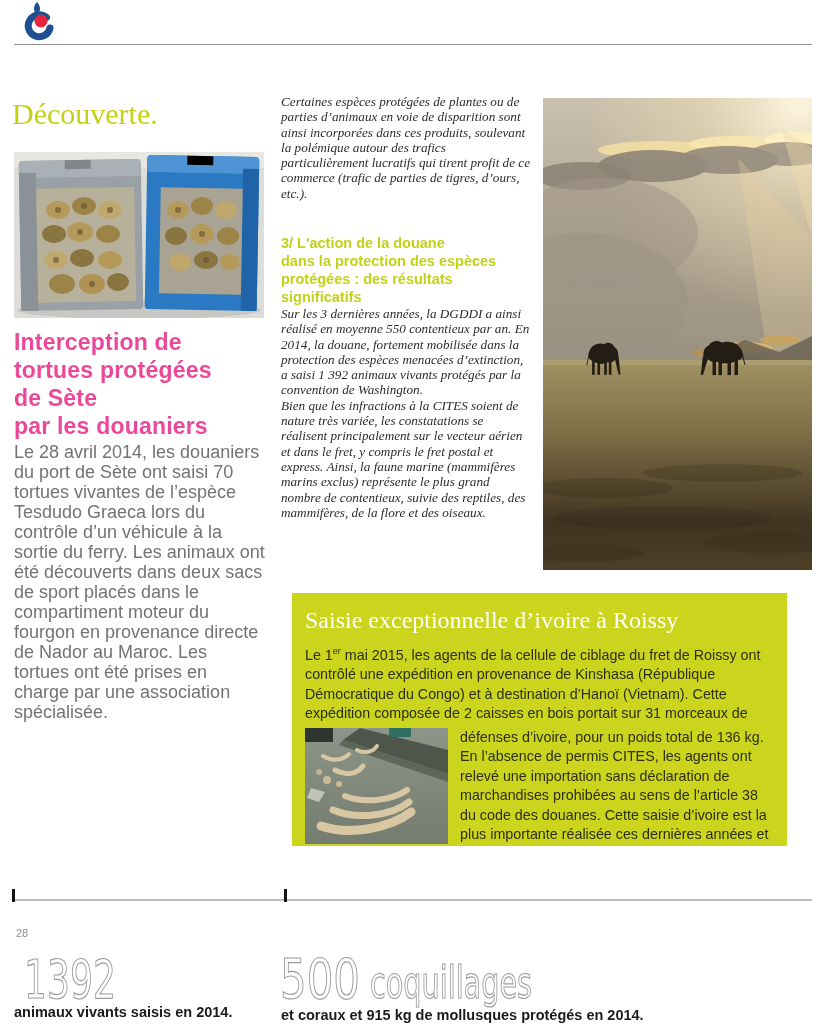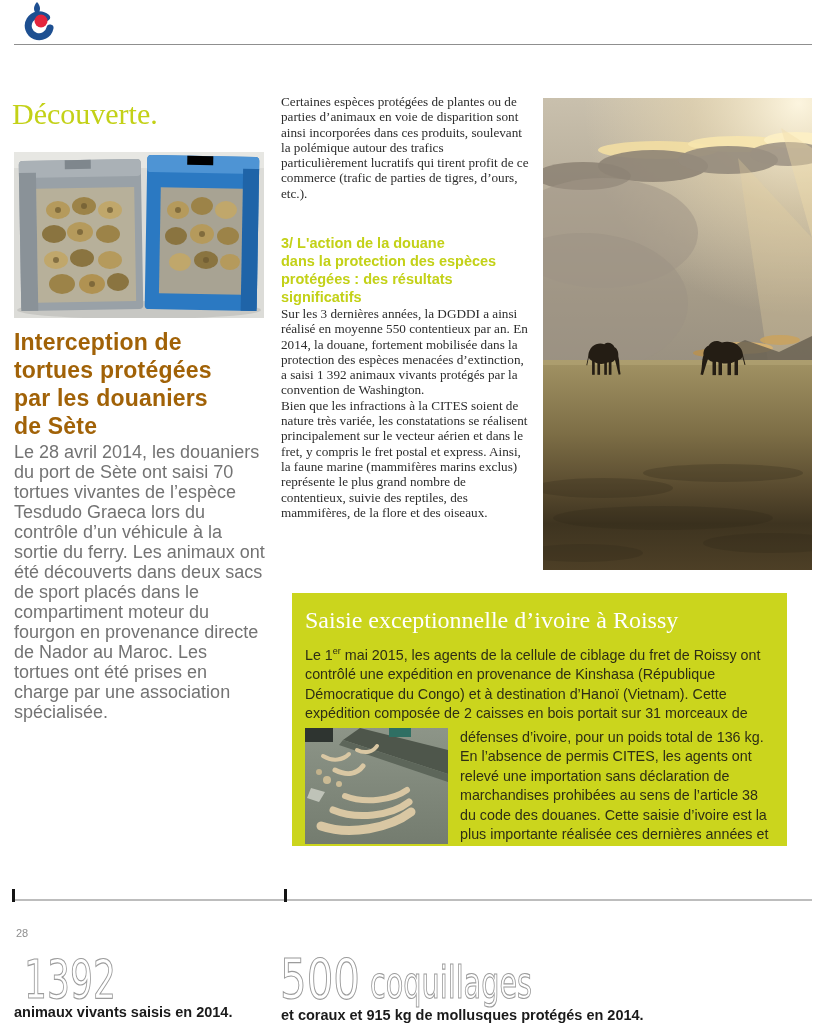--- a/index.html
+++ b/index.html
@@ -9,24 +9,24 @@
 
   .top-rule{left:14px;top:44px;width:798px;height:1px;background:#8f8f8f;}
 
   .page-title{left:12px;top:90px;font-family:"Liberation Serif",serif;
               font-size:30px;line-height:48px;color:#c3d117;}
 
   .photo{overflow:hidden;}
   .photo svg{display:block;}
 
   .article-heading{left:14px;top:328px;width:255px;font-size:23px;line-height:28px;
-                   font-weight:700;color:#a16207;letter-spacing:.2px;}
+                   font-weight:700;color:#ec4899;letter-spacing:.2px;}
   .article-body{left:14px;top:442px;width:252px;font-size:18px;line-height:20px;color:#737373;}
 
-  .col2{width:250px;color:#2c2c2c;}
+  .col2{width:250px;color:#2c2c2c;font-style:italic;}
   .serif-par{font-family:"Liberation Serif",serif;font-size:13.2px;line-height:15.3px;margin:0;}
   .col2-p1{left:281px;top:94px;}
   .section-heading{left:281px;top:234px;width:250px;font-size:14.5px;line-height:18px;
                    font-weight:700;color:#c3d117;}
   .col2-p2{left:281px;top:306px;}
 
   .highlight-box{left:292px;top:593px;width:495px;height:253px;background:#cbd51d;
                  box-sizing:border-box;padding:13px 13px 21px 13px;overflow:hidden;}
   .box-title{font-family:"Liberation Serif",serif;font-size:24px;line-height:28px;
              color:#ffffff;font-weight:400;margin:0 0 8px 0;}
@@ -120,22 +120,22 @@
         <circle cx="164" cy="58" r="3" fill="#6b5930" opacity="0.7"></circle>
           <circle cx="188" cy="82" r="3" fill="#6b5930" opacity="0.7"></circle>
         <circle cx="192" cy="108" r="3" fill="#6b5930" opacity="0.7"></circle>
       </g>
     </svg>
   </div>
 
   <div class="abs article-heading">
     <div>Interception de</div>
     <div>tortues protégées</div>
+    <div>de Sète</div>
     <div>par les douaniers</div>
-    <div>de Sète</div>
   </div>
   <div class="abs article-body">Le 28 avril 2014, les douaniers du port de Sète ont saisi 70 tortues vivantes de l’espèce Tesdudo Graeca lors du contrôle d’un véhicule à la sortie du ferry. Les animaux ont été découverts dans deux sacs de sport placés dans le compartiment moteur du fourgon en provenance directe de Nador au Maroc. Les tortues ont été prises en charge par une association spécialisée.</div>
 
   <p class="abs col2 serif-par col2-p1">Certaines espèces protégées de plantes ou de parties d’animaux en voie de disparition sont ainsi incorporées dans ces produits, soulevant la polémique autour des trafics particulièrement lucratifs qui tirent profit de ce commerce (trafic de parties de tigres, d’ours, etc.).</p>
   <div class="abs section-heading">
     <div>3/ L'action de la douane</div>
     <div>dans la protection des espèces</div>
     <div>protégées : des résultats</div>
     <div>significatifs</div>
   </div>

